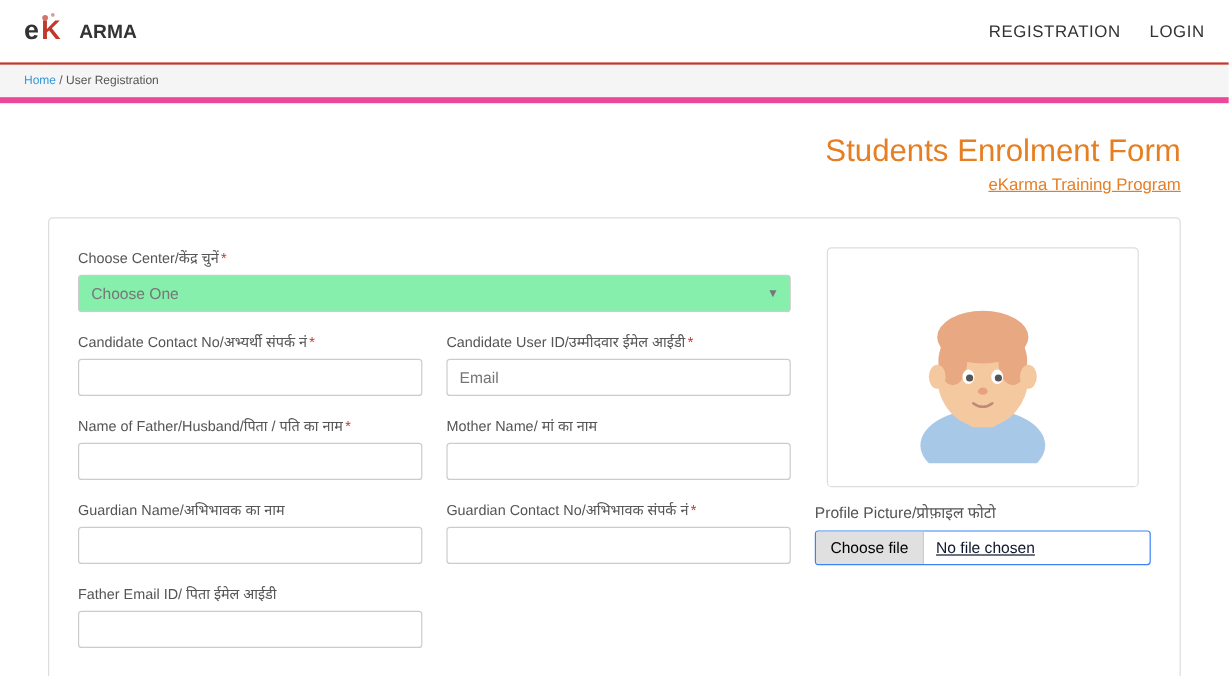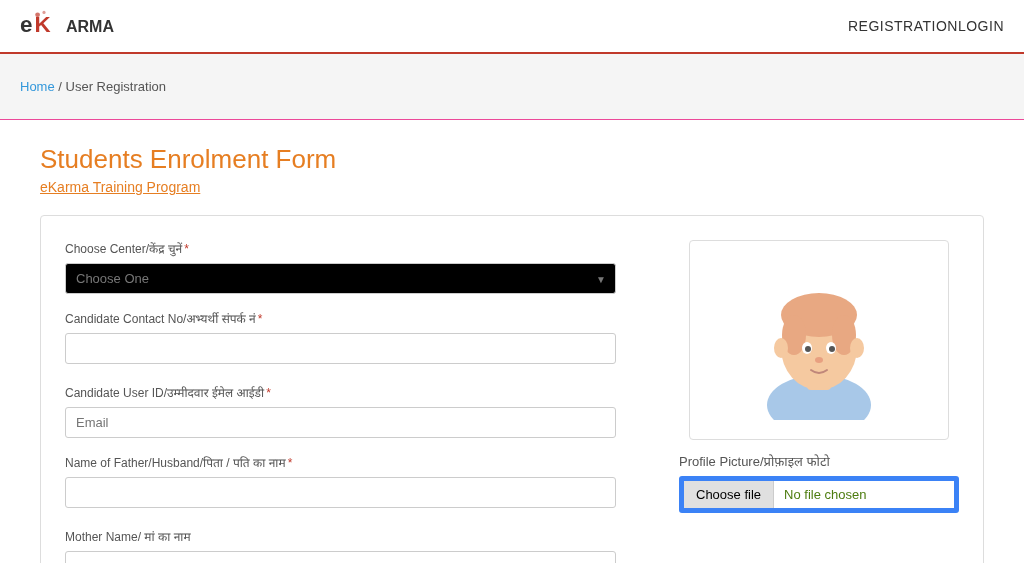--- a/index.html
+++ b/index.html
@@ -18,46 +18,47 @@
       display: flex;
       align-items: center;
       gap: 6px;
     }
     .logo-icon {
       width: 40px;
       height: 36px;
     }
     .header-nav {
       display: flex;
+      gap: 24px;
     }
     .header-nav a {
       text-decoration: none;
       color: #333;
       font-size: 14px;
       font-weight: 500;
       letter-spacing: 0.5px;
     }
 
     
     .breadcrumb {
       background: #f5f5f5;
-      padding: 25px 20px;
-      font-size: 13px;
+      padding: 8px 20px;
+      font-size: 10px;
       color: #555;
-      border-bottom: 1px solid #ec4899;
+      border-bottom: 5px solid #ec4899;
     }
     .breadcrumb a { color: #3498db; text-decoration: none; }
     .breadcrumb span { color: #555; }
 
     
     .main { padding: 24px 40px; }
 
     
     .form-title {
-      text-align: left;
+      text-align: right;
       margin-bottom: 20px;
     }
     .form-title h1 {
       font-size: 26px;
       color: #e67e22;
       font-weight: normal;
       margin-bottom: 4px;
     }
     .form-title .subtitle {
       color: #e67e22;
@@ -77,29 +78,27 @@
 
     .form-left {
       flex: 1;
     }
 
     .form-right {
       width: 280px;
       display: flex;
       flex-direction: column;
       align-items: center;
-      margin-left: 43px;
     }
 
     
     .form-row {
       display: flex;
       gap: 20px;
       margin-bottom: 16px;
-      flex-direction: column;
     }
 
     .form-group {
       flex: 1;
       display: flex;
       flex-direction: column;
     }
 
     .form-group label {
       font-size: 12px;
@@ -126,21 +125,21 @@
     .select-wrapper {
       position: relative;
     }
     .select-wrapper select {
       width: 100%;
       padding: 7px 36px 7px 10px;
       border: 1px solid #ccc;
       border-radius: 3px;
       font-size: 13px;
       appearance: none;
-      background: #000000;
+      background: #86efac;
       color: #777;
       outline: none;
       cursor: pointer;
     }
     .select-arrow {
       position: absolute;
       right: 10px;
       top: 50%;
       transform: translateY(-50%);
       pointer-events: none;
@@ -171,41 +170,42 @@
       font-size: 13px;
       color: #555;
       margin-bottom: 6px;
       align-self: flex-start;
     }
 
     
     .file-input-row {
       display: flex;
       align-items: flex-start;
-      border: 5px solid #3b82f6;
+      border: 1px solid #3b82f6;
       border-radius: 3px;
       overflow: hidden;
       width: 100%;
     }
 
     .file-btn {
       background: #e0e0e0;
       border: none;
       padding: 6px 12px;
       font-size: 13px;
       cursor: pointer;
       border-right: 1px solid #ccc;
       white-space: nowrap;
     }
 
     .file-name {
       padding: 6px 10px;
       font-size: 13px;
-      color: #4d7c0f;
+      color: #0f172a;
       flex: 1;
+      text-decoration: underline;
     }
   </style>
 </head>
 <body>
 
 <header class="header">
   <div class="logo">
     <svg class="logo-icon" viewBox="0 0 50 44" xmlns="http://www.w3.org/2000/svg">
 
       <text x="0" y="30" font-size="28" font-weight="bold" fill="#333" font-family="Arial">e</text>
@@ -276,22 +276,42 @@
           <input type="text" style="">
         </div>
         <div class="form-group">
           <label>
             <span>Mother Name/ मां का नाम</span>
           </label>
           <input type="text" style="">
         </div>
       </div>
 
-
-      <div class="form-row">
+      <div class="form-row">
+        <div class="form-group">
+          <label>
+            <span>Guardian Name/अभिभावक का नाम</span>
+          </label>
+          <input type="text" style="">
+        </div>
+        <div class="form-group">
+          <label>
+            <span>Guardian Contact No/अभिभावक संपर्क नं</span><span class="required">*</span>
+          </label>
+          <input type="text" style="">
+        </div>
+      </div>
+
+      <div class="form-row">
+        <div class="form-group">
+          <label>
+            <span>Father Email ID/ पिता ईमेल आईडी</span>
+          </label>
+          <input type="text" style="">
+        </div>
         <div class="form-group">
           
         </div>
       </div>
 
     </div>
 
     <div class="form-right">
 
       <div class="avatar-box">

